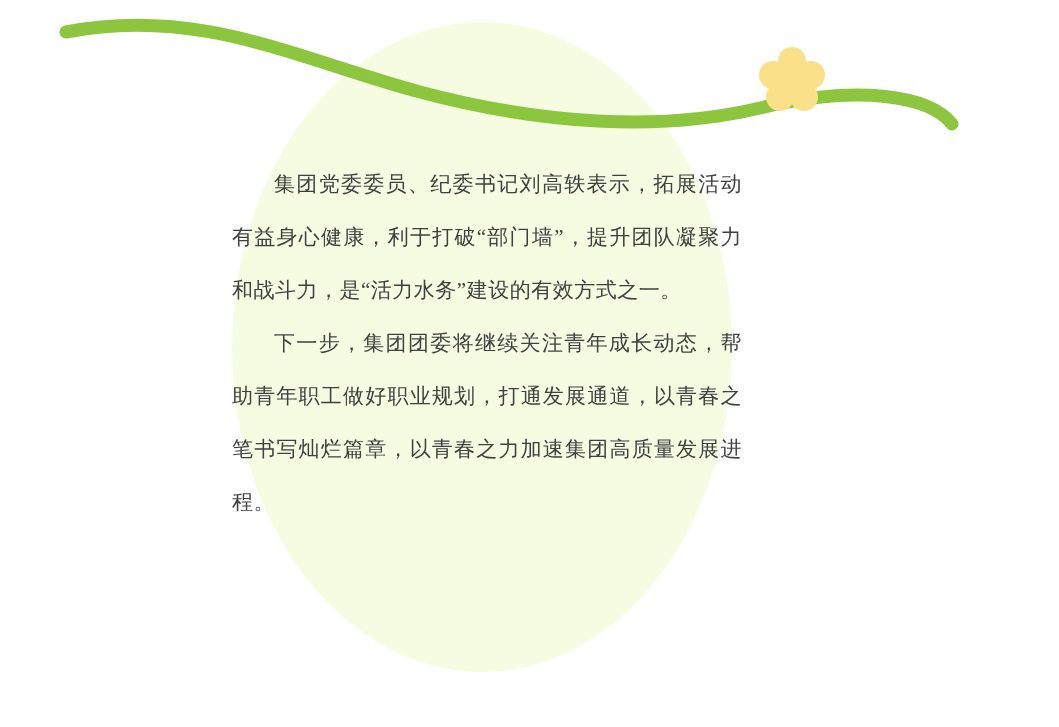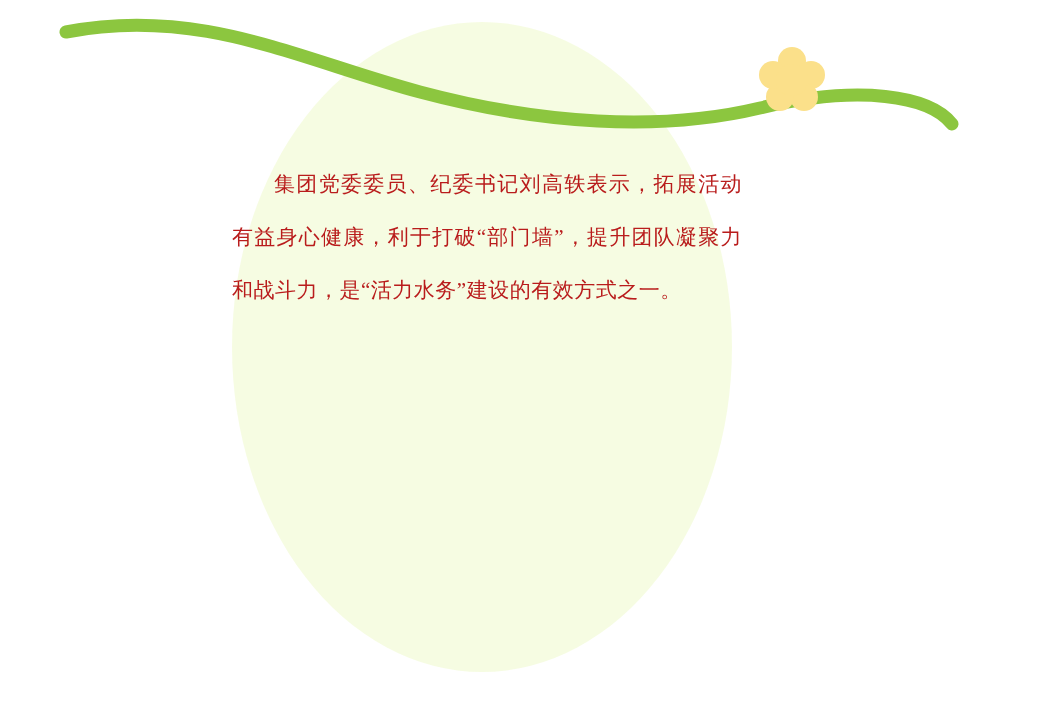--- a/index.html
+++ b/index.html
@@ -42,21 +42,21 @@
     pointer-events: none;
   }
   #content {
     position: absolute;
     left: 232px;
     top: 158px;
     width: 510px;
   }
   .para {
     margin: 0;
-    color: #b91c1c;
+    color: #404040;
     font-size: 21px;
     line-height: 53px;
     text-align: justify;
     text-justify: inter-ideograph;
     text-indent: 2em;
     letter-spacing: 0.5px;
     font-family: "Liberation Serif", "DejaVu Serif", serif;
   }
 </style>
 </head>
@@ -76,15 +76,16 @@
       <circle cx="54" cy="30" r="14"></circle>
       <circle cx="47" cy="52" r="14"></circle>
       <circle cx="23" cy="52" r="14"></circle>
       <circle cx="16" cy="30" r="14"></circle>
       <circle cx="35" cy="35" r="16"></circle>
     </g>
   </svg>
 
   <div id="content">
     <p class="para">集团党委委员、纪委书记刘高轶表示，拓展活动有益身心健康，利于打破“部门墙”，提升团队凝聚力和战斗力，是“活力水务”建设的有效方式之一。</p>
+    <p class="para">下一步，集团团委将继续关注青年成长动态，帮助青年职工做好职业规划，打通发展通道，以青春之笔书写灿烂篇章，以青春之力加速集团高质量发展进程。</p>
   </div>
 
 </div>
 
 </body></html>

